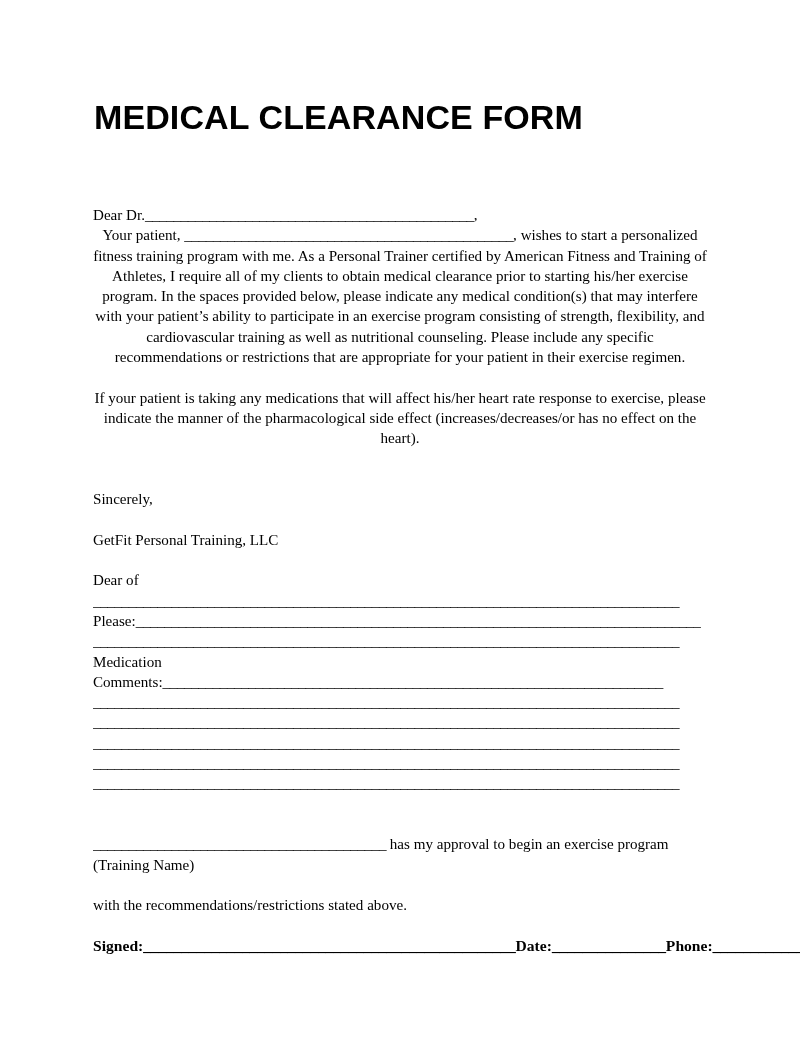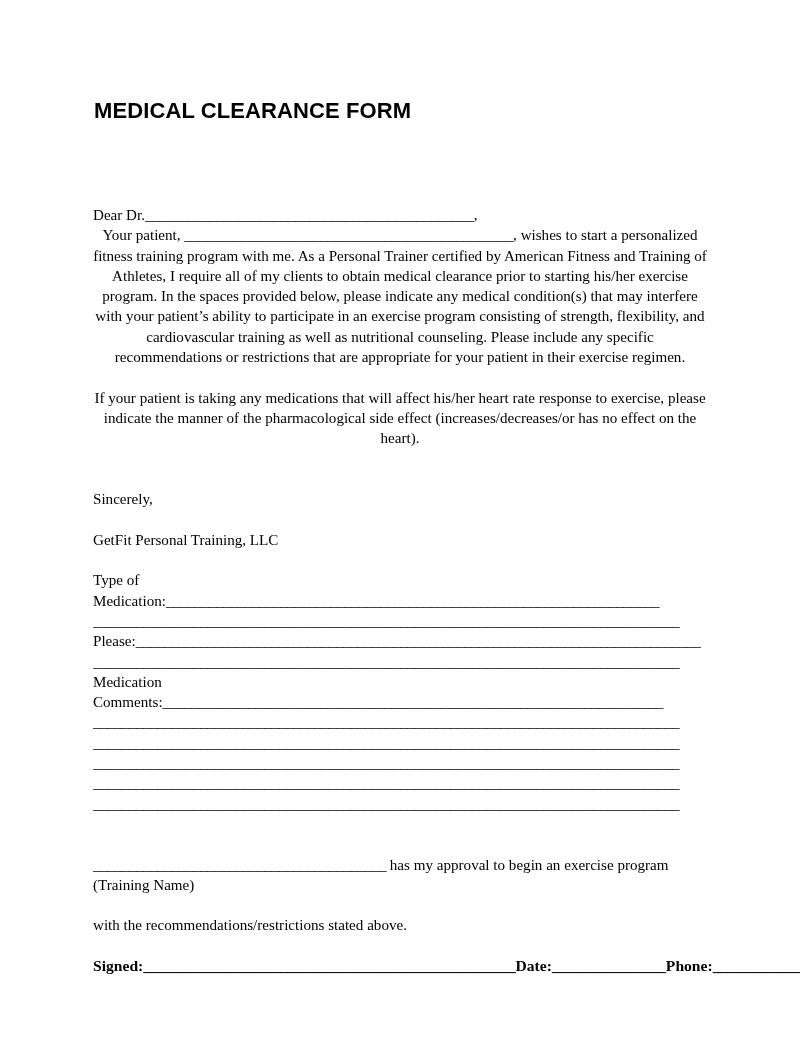--- a/index.html
+++ b/index.html
@@ -18,21 +18,21 @@
     color: #000000;
   }
 
   
   .doc-title {
     position: absolute;
     left: 94px;
     top: 99px;
     font-family: "Liberation Sans", "DejaVu Sans", sans-serif;
     font-weight: bold;
-    font-size: 22px;
+    font-size: 34px;
     letter-spacing: 0.1px;
     line-height: 1.1;
     white-space: nowrap;
   }
 
   
   .body-block {
     position: absolute;
     left: 93px;
     top: 205px;
@@ -61,21 +61,21 @@
     white-space: nowrap;
     overflow: hidden;
   }
 
   
   .sig-line {
     font-weight: bold;
     font-size: 15.6px;
     line-height: 20.3px;
   }
-  .sig-line .ul { letter-spacing: -0.2px; }
+  .sig-line .ul { letter-spacing: -0.2px; text-decoration: underline; }
 
   .nowrap { white-space: nowrap; }
   .clip { overflow: hidden; display: block; }
 </style>
 </head>
 <body>
 
 <div class="page">
 
   <div class="doc-title">MEDICAL CLEARANCE FORM</div>
@@ -95,22 +95,21 @@
     <div class="spacer-line"></div>
 
     <div class="ln">Sincerely,</div>
 
     <div class="spacer-line"></div>
 
     <div class="ln">GetFit Personal Training, LLC</div>
 
     <div class="spacer-line"></div>
 
-    <div class="ln field-label">Type of</div>
-    <div class="ln clip"><span>Medication:</span><span class="ul">_____________________________________________________________________</span></div>
+    <div class="ln field-label">Dear of</div>
 
     <div class="ln blank-row clip ul">__________________________________________________________________________________</div>
 
     <div class="ln clip"><span>Please:</span><span class="ul">_______________________________________________________________________________</span></div>
 
     <div class="ln blank-row clip ul">__________________________________________________________________________________</div>
 
     <div class="ln field-label">Medication</div>
     <div class="ln clip"><span>Comments:</span><span class="ul">______________________________________________________________________</span></div>
 

